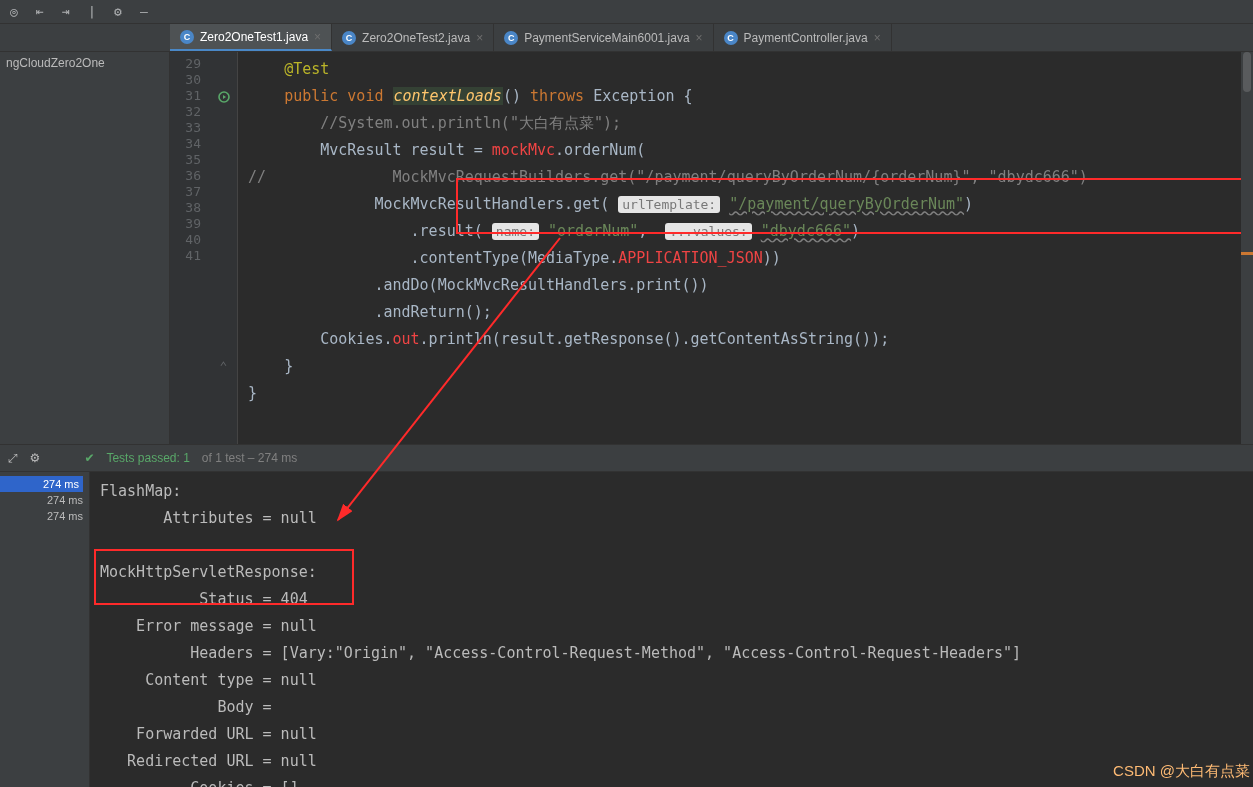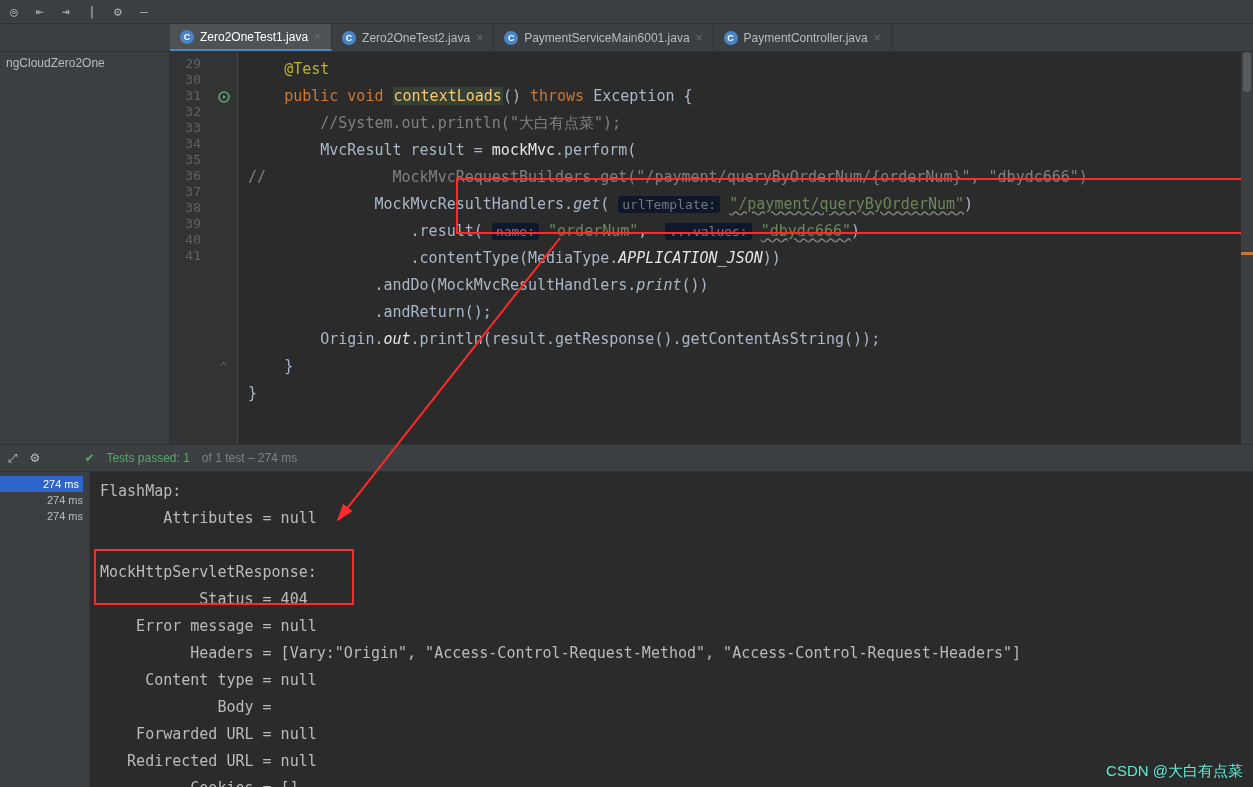--- a/index.html
+++ b/index.html
@@ -70,25 +70,25 @@
   padding: 4px 0 4px 10px;
   line-height: 27px; font-size:15px;
   white-space: pre;
   position:relative;
 }
 .kw { color:#cc7832; }
 .str { color:#6a8759; }
 .ann { color:#bbb529; }
 .cmt { color:#808080; }
 .fn { color:#ffc66d; }
-.it { font-style: italic; }
-.field { color:#e5e5e5; }
+.it { }
+.field { color:#ef4444; }
 .ul { text-decoration: underline; text-decoration-style: wavy; text-decoration-color:#808080;}
-.hint { background:#0f172a; color:#787878; font-style: normal; padding:1px 4px; border-radius:3px; font-size:13px;}
-.hl-method { background:#344134; padding:0 1px;}
+.hint { background:#e5e5e5; color:#787878; font-style: normal; padding:1px 4px; border-radius:3px; font-size:13px;}
+.hl-method { background:#344134; padding:0 1px;font-style:italic;}
 .red-box1b {
   position:absolute; border:2px solid #ff2a2a;
   left: 218px; top: 126px; width: 844px; height: 56px;
   pointer-events:none;
 }
 .bottom-toolbar {
   height: 28px; background:#3c3f41;
   border-top:1px solid #323232;
   border-bottom:1px solid #323232;
   display:flex;align-items:center;
@@ -117,22 +117,22 @@
 .red-box2 {
   position:absolute; border:2px solid #ff2a2a;
   left:4px; top:77px; width:260px; height:56px;
   pointer-events:none;
 }
 .arrow {
   position:absolute; pointer-events:none;
   left:0;top:0;
 }
 .watermark {
-  position:absolute; right:10px; bottom:6px;
-  color:#5eead4; font-size:15px;
+  position:absolute; right:3px; bottom:6px;
+  color:#fdba74; font-size:15px;
   font-family:"Segoe UI",sans-serif;
 }
 .scrollbar-v {
   position:absolute; right:0; top:52px; width:12px; height:392px;
   background:#3c3f41;
 }
 .scrollbar-v .thumb{ position:absolute; left:2px; width:8px; top:0; height:40px; background:#595b5d; border-radius:4px;}
 .scrollbar-v .mark{ position:absolute; left:0; width:12px; height:3px; background:#cc7832;}
 </style>
 </head>
@@ -207,28 +207,28 @@
         <div class="gicn"></div>
         <div class="gicn"></div>
       <div class="gicn">
           <span style="color:#606366">⌃</span>
         </div>
       <div class="gicn"></div>
     </div>
     <div class="code">    <span class="ann">@Test</span>
     <span class="kw">public</span> <span class="kw">void</span> <span class="fn hl-method">contextLoads</span><span>()</span> <span class="kw">throws</span> <span>Exception</span><span> {</span>
         <span class="cmt">//System.out.println("大白有点菜");</span>
-        <span>MvcResult result = </span><span class="field">mockMvc</span><span>.perform(</span>
+        <span>MvcResult result = </span><span class="field">mockMvc</span><span>.orderNum(</span>
 <span class="cmt">//</span>              <span class="cmt">MockMvcRequestBuilders.get(</span><span class="cmt">"/payment/queryByOrderNum/{orderNum}"</span><span class="cmt">, </span><span class="cmt">"dbydc666"</span><span class="cmt">)</span>
               <span>MockMvcResultHandlers.</span><span class="it">get</span>( <span class="hint">urlTemplate:</span> <span class="str ul">"/payment/queryByOrderNum"</span><span>)</span>
                   <span>.result(</span> <span class="hint">name:</span> <span class="str">"orderNum"</span><span>,</span>  <span class="hint">...values:</span> <span class="str ul">"dbydc666"</span><span>)</span>
                   <span>.contentType(MediaType.</span><span class="field it">APPLICATION_JSON</span><span>))</span>
               <span>.andDo(MockMvcResultHandlers.</span><span class="it">print</span><span>())</span>
               <span>.andReturn();</span>
-        <span>Origin.</span><span class="field it">out</span><span>.println(result.getResponse().getContentAsString());</span>
+        <span>Cookies.</span><span class="field it">out</span><span>.println(result.getResponse().getContentAsString());</span>
     <span>}</span>
 <span>}</span>
       <div class="red-box1b"></div>
     </div>
   </div>
 </div>
 
 <div class="bottom-toolbar">
   <span>⤢</span>
   <span>⚙</span>

